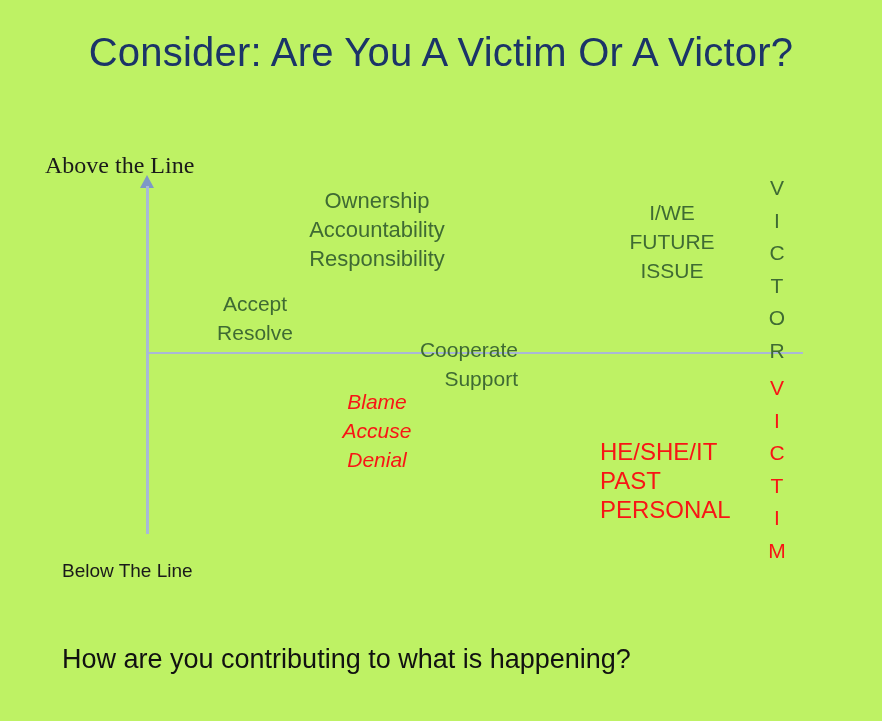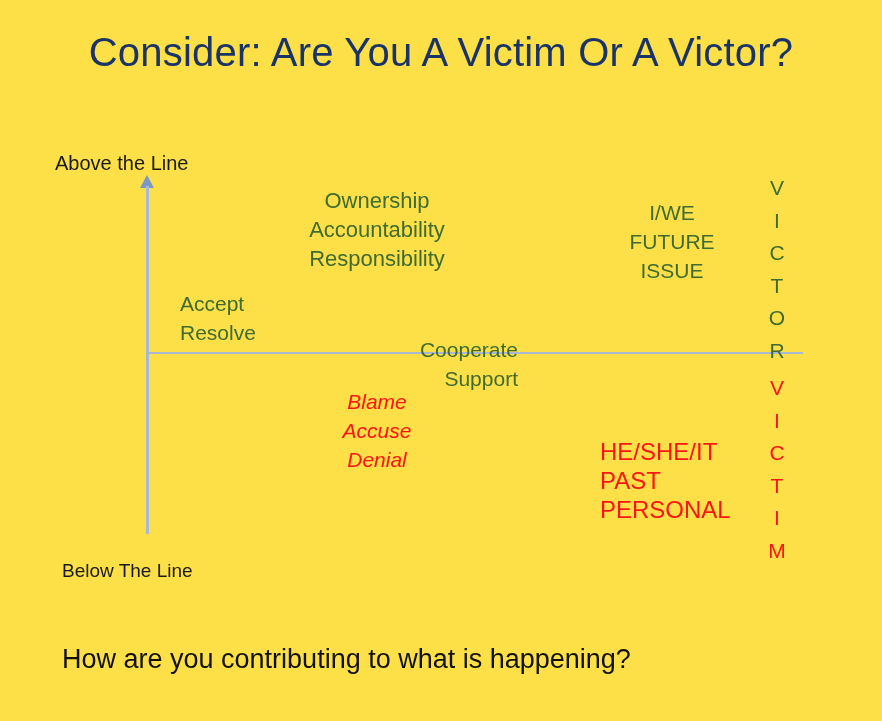--- a/index.html
+++ b/index.html
@@ -7,21 +7,21 @@
     padding: 0;
     background: #ffffff;
   }
   body {
     font-family: "Liberation Sans", sans-serif;
   }
   .slide {
     position: relative;
     width: 882px;
     height: 721px;
-    background: #fde047;
+    background: #bef264;
     overflow: hidden;
   }
 
   
   .slide-title {
     position: absolute;
     left: 0;
     top: 26px;
     width: 882px;
     text-align: center;
@@ -56,25 +56,26 @@
     left: 147px;
     top: 352px;
     width: 656px;
     height: 2px;
     background: #aab8d6;
   }
 
   
   .label-above {
     position: absolute;
-    left: 55px;
+    left: 45px;
     top: 152px;
-    font-size: 20px;
+    font-size: 24px;
     color: #1a1a1a;
     white-space: nowrap;
+    font-family: Liberation Serif, serif;
   }
   .label-below {
     position: absolute;
     left: 62px;
     top: 560px;
     font-size: 19px;
     color: #1a1a1a;
     white-space: nowrap;
   }
 
@@ -94,21 +95,21 @@
     top: 186px;
     width: 278px;
     text-align: center;
     font-size: 22px;
     line-height: 29px;
   }
   .grp-accept {
     left: 180px;
     top: 289px;
     width: 150px;
-    text-align: left;
+    text-align: center;
     font-size: 21px;
     line-height: 29px;
   }
   .grp-cooperate {
     left: 368px;
     top: 289px;
     width: 150px;
     text-align: right;
     font-size: 21px;
     line-height: 29px;

